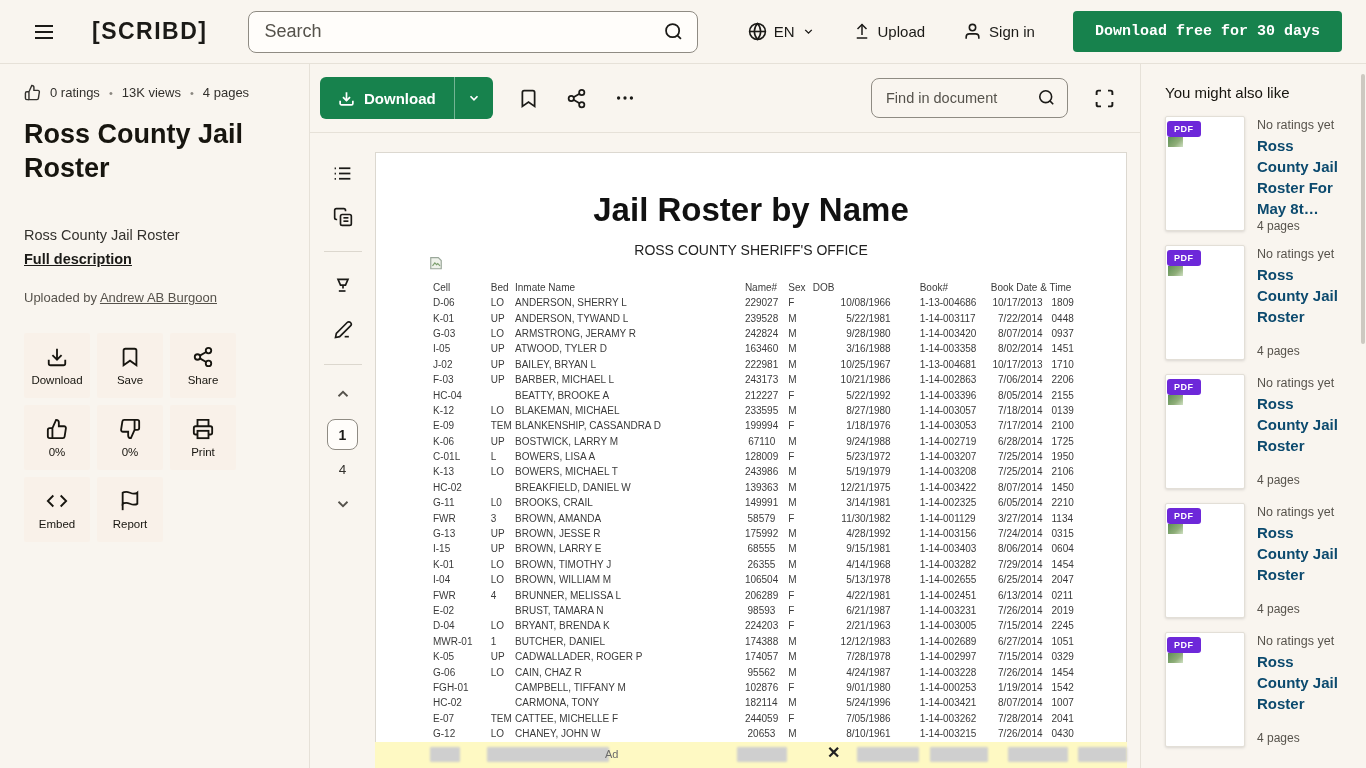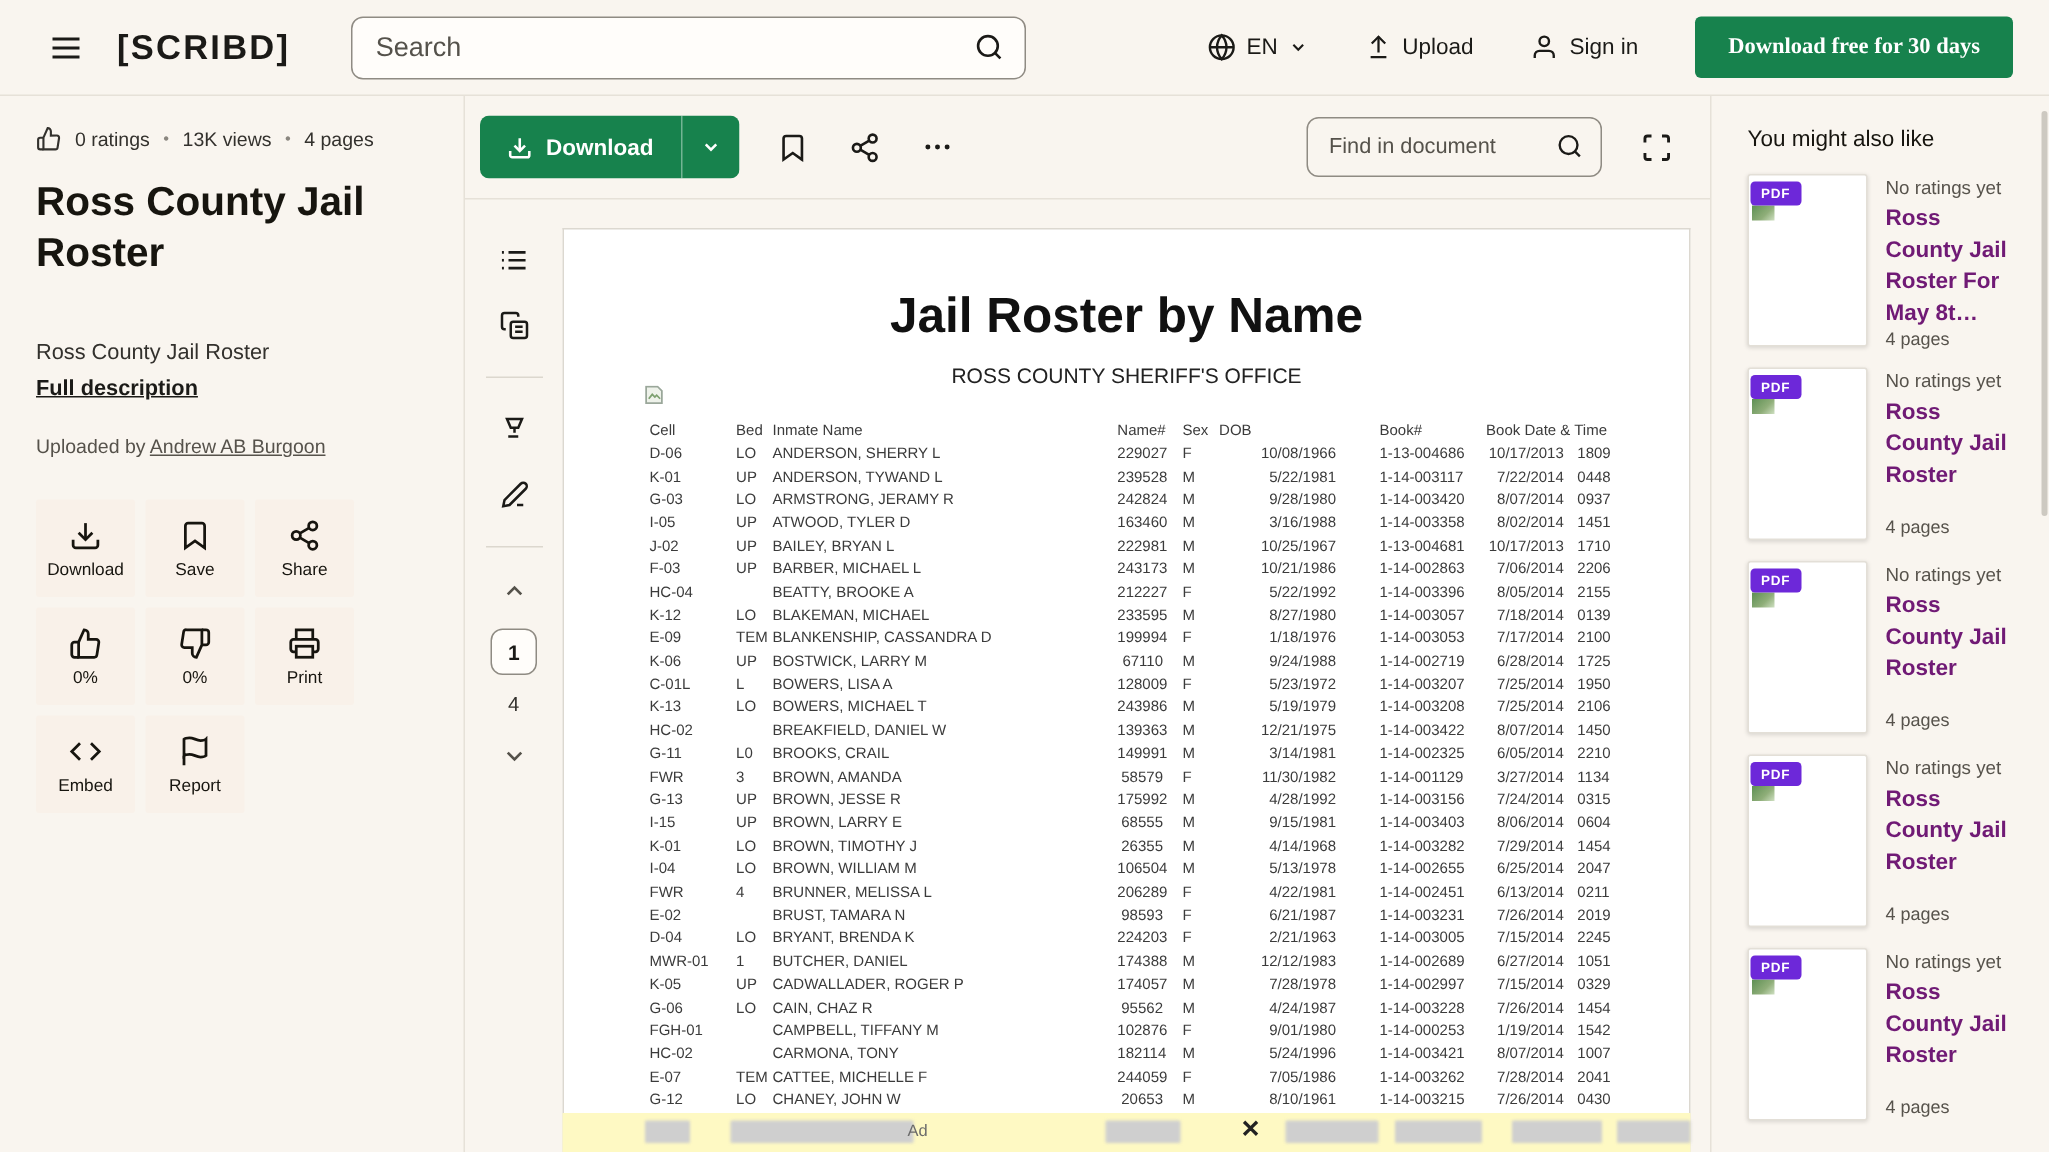--- a/index.html
+++ b/index.html
@@ -3,28 +3,28 @@
 <meta charset="utf-8">
 <style>
   * { margin:0; padding:0; box-sizing:border-box; }
   html,body { width:1366px; height:768px; overflow:hidden; }
   body { font-family:"Liberation Sans", sans-serif; background:#f9f5ef; color:#1b1a17; }
   svg { display:block; }
 
   
   .navbar { height:64px; display:flex; align-items:center; padding:0 24px 0 32px; border-bottom:1px solid #e6e1d8; background:#f9f5ef; }
   .hamburger { width:24px; height:24px; cursor:pointer; color:#1b1a17; }
-  .logo { font-weight:bold; font-size:23px; letter-spacing:1.5px; margin-left:22px; white-space:nowrap; }
+  .logo { font-weight:bold; font-size:23px; letter-spacing:1.5px; margin-left:36px; white-space:nowrap; }
   .search-box { position:relative; margin-left:40px; width:450px; }
   .search-box input { width:100%; height:42px; border:1px solid #8f8b83; border-radius:8px; background:#fffdfa; padding:0 44px 0 16px; font-size:18px; font-family:inherit; color:#1b1a17; }
   .search-box input::placeholder { color:#55524b; }
   .search-box .mag { position:absolute; right:14px; top:10px; color:#1b1a17; }
   .nav-right { margin-left:auto; display:flex; align-items:center; gap:38px; }
   .nav-item { display:flex; align-items:center; gap:7px; font-size:15px; cursor:pointer; color:#1b1a17;justify-content:center; }
-  .cta-btn { background:#17824d; color:#fff; font-weight:bold; font-size:15px; border:none; border-radius:4px; height:41px; padding:0 22px; cursor:pointer; font-family:Liberation Serif, serif; }
+  .cta-btn { background:#17824d; color:#fff; font-weight:bold; font-size:15px; border:none; border-radius:4px; height:41px; padding:0 22px; cursor:pointer; font-family:Liberation Mono, monospace; }
 
   
   .main { display:flex; height:704px; }
   .left-col { width:310px; border-right:1px solid #e6e1d8; padding:20px 24px 0 24px; }
   .viewer { width:830px; display:flex; flex-direction:column; }
   .right-col { width:226px; border-left:1px solid #e6e1d8; padding:20px 18px 0 24px; position:relative; }
 
   
   .stats { display:flex; align-items:center; gap:9px; font-size:13px; color:#33312d; }
   .stats .dot { color:#8a867f; font-size:11px; }
@@ -82,21 +82,21 @@
   .ad-close { position:absolute; left:452px; top:1px; font-size:16px; font-weight:bold; color:#222; cursor:pointer; }
 
   
   .also-like { font-size:15px; font-weight:400; color:#17150f; margin-bottom:15px; }
   .rel-item { display:flex; gap:12px; margin-bottom:13px; height:116px; cursor:pointer; }
   .thumb { width:80px; height:115px; background:#fff; border:1px solid #e3dfd7; border-radius:2px; box-shadow:0 1px 3px rgba(0,0,0,.13); position:relative; flex-shrink:0; }
   .pdf-badge { position:absolute; top:4px; left:1px; background:#6d28d9; color:#fff; font-size:9px; font-weight:bold; letter-spacing:.5px; padding:3px 7px; border-radius:3px; }
   .thumb-frag { position:absolute; top:20px; left:2px; width:15px; height:10px; background:linear-gradient(135deg,#5d8f53 0%,#8fae79 60%,#cfe0c2 100%); }
   .rel-text { display:flex; flex-direction:column; padding-top:2px; min-width:0; }
   .rel-ratings { font-size:12.5px; color:#57534c; margin-bottom:3px; }
-  .rel-title { font-size:15px; font-weight:bold; line-height:21px; color:#701a75; }
+  .rel-title { font-size:15px; font-weight:bold; line-height:21px; color:#0c4a6e; }
   .rel-pages { margin-top:auto; font-size:12px; color:#57534c; padding-bottom:3px; }
   .scroll-thumb { position:absolute; right:1px; top:10px; width:4px; height:270px; background:#cdc9c1; border-radius:2px; }
 </style>
 </head>
 <body>
 
 <header class="navbar">
   <span class="hamburger">
     <svg width="24" height="24" viewBox="0 0 24 24" fill="none" stroke="currentColor" stroke-width="2">
         <line x1="3" y1="6" x2="21" y2="6"></line>

